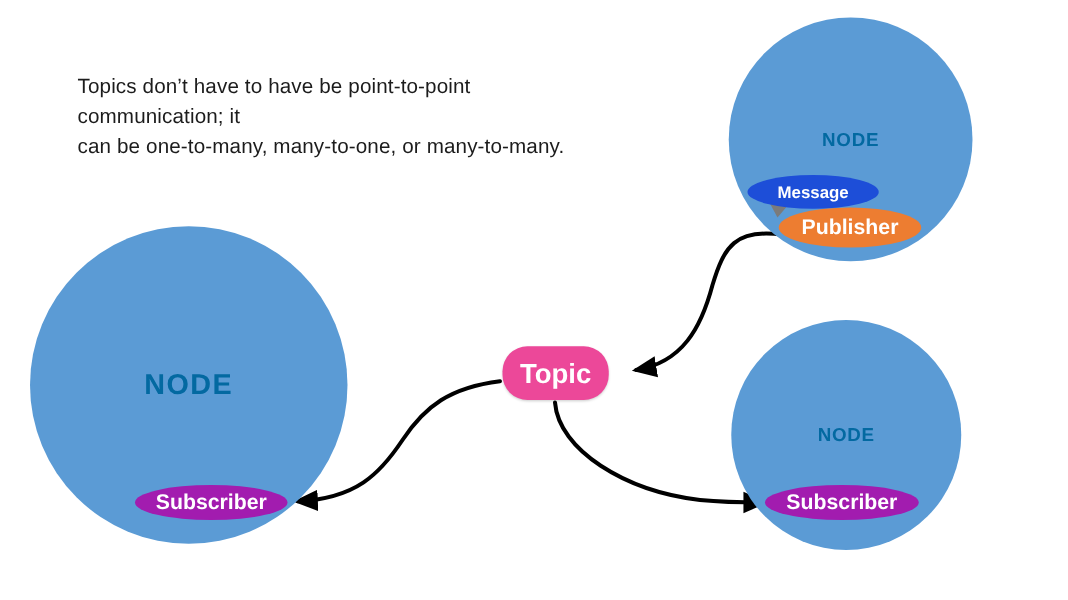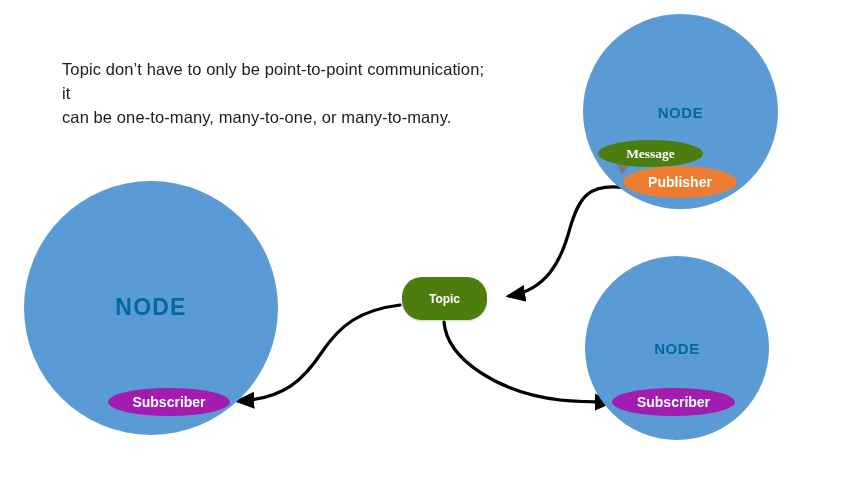--- a/index.html
+++ b/index.html
@@ -61,71 +61,70 @@
   }
 
   .pill {
     position: absolute;
     border-radius: 50%;
     display: flex;
     align-items: center;
     justify-content: center;
     color: #ffffff;
     font-weight: bold;
-    font-size: 14px;
+    font-size: 17px;
     white-space: nowrap;
   }
   .pill.publisher { background: #ED7D31; }
   .pill.subscriber { background: #a21caf; }
 
   .msg-wrap {
     position: absolute;
   }
   .msg-bubble {
     position: absolute;
     left: 0;
     top: 0;
     width: 105px;
     height: 27px;
     border-radius: 50%;
-    background: #4d7c0f;
+    background: #1d4ed8;
     display: flex;
     align-items: center;
     justify-content: center;
     color: #ffffff;
     font-weight: bold;
     font-size: 13.5px;
     white-space: nowrap;
-    font-family: Liberation Serif, serif;
   }
   .msg-tail {
     position: absolute;
     left: 17px;
     top: 21px;
     width: 0;
     height: 0;
     border-left: 7px solid transparent;
     border-right: 11px solid transparent;
     border-top: 13px solid #7B7B7B;
   }
 
   .topic-box {
     position: absolute;
     left: 402px;
     top: 277px;
     width: 85px;
     height: 43px;
     border-radius: 20px;
-    background: #4d7c0f;
+    background: #ec4899;
     display: flex;
     align-items: center;
     justify-content: center;
     color: #ffffff;
     font-weight: bold;
-    font-size: 12px;
+    font-size: 22px;
     white-space: nowrap;
     box-shadow: 0 1px 2px rgba(0,0,0,0.18);
   }
 </style>
 </head>
 <body>
 
 <div id="stage">
 
   <svg id="edges" viewBox="0 0 854 480" width="854" height="480" xmlns="http://www.w3.org/2000/svg">
@@ -135,21 +134,21 @@
       </marker>
     </defs>
 
     <path d="M 627,188 C 588,182 579,198 570,228 C 561,262 546,290 509,296" fill="none" stroke="#000000" stroke-width="3.2" stroke-linecap="round" marker-end="url(#arrowhead)"></path>
 
     <path d="M 400,305 C 360,310 340,325 322,352 C 304,379 285,399 238,401" fill="none" stroke="#000000" stroke-width="3.2" stroke-linecap="round" marker-end="url(#arrowhead)"></path>
 
     <path d="M 444,322 C 447,360 500,393 560,400 C 580,402 598,402 611,402" fill="none" stroke="#000000" stroke-width="3.2" stroke-linecap="round" marker-end="url(#arrowhead)"></path>
   </svg>
 
-  <div class="caption">Topic don’t have to only be point-to-point communication; it
+  <div class="caption">Topics don’t have to have be point-to-point communication; it
 can be one-to-many, many-to-one, or many-to-many.</div>
 
   <div class="node-circle" style="left:583px; top:14px; width:195px; height:195px;"></div>
   <div class="node-label small" style="left:583px; top:104px; width:195px;">NODE</div>
 
   <div class="msg-wrap" style="left:598px; top:140px; width:105px; height:40px;">
     <div class="msg-tail"></div>
     <div class="msg-bubble">Message</div>
   </div>
 

